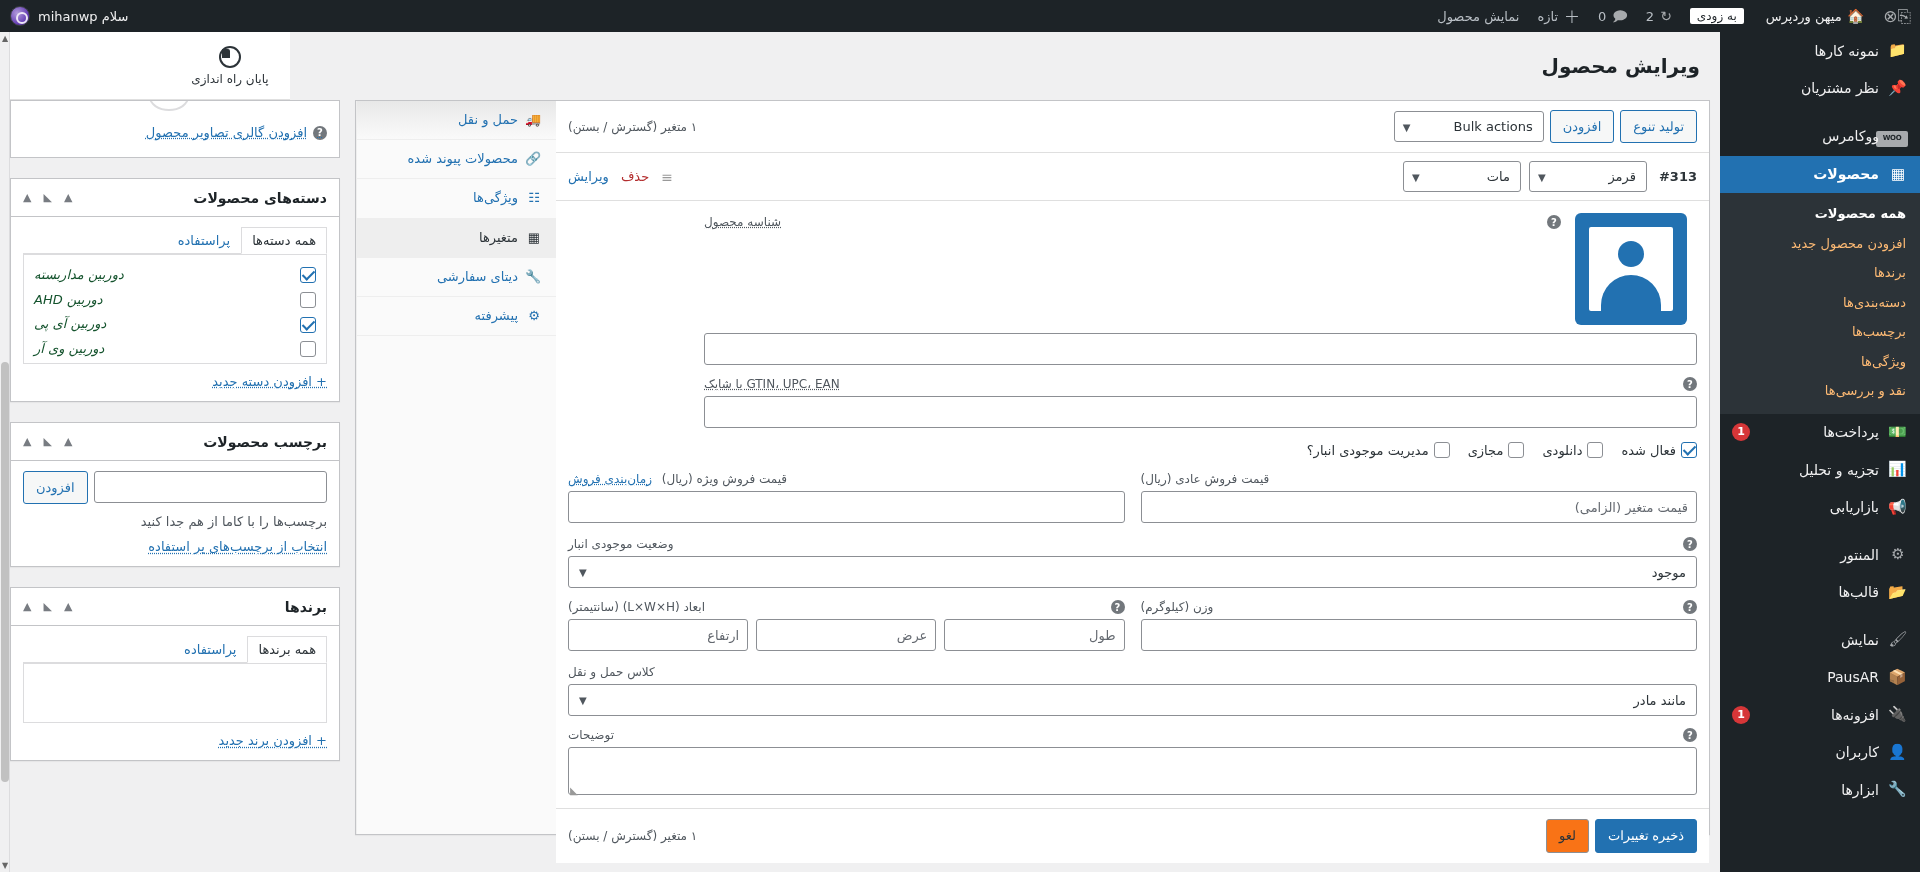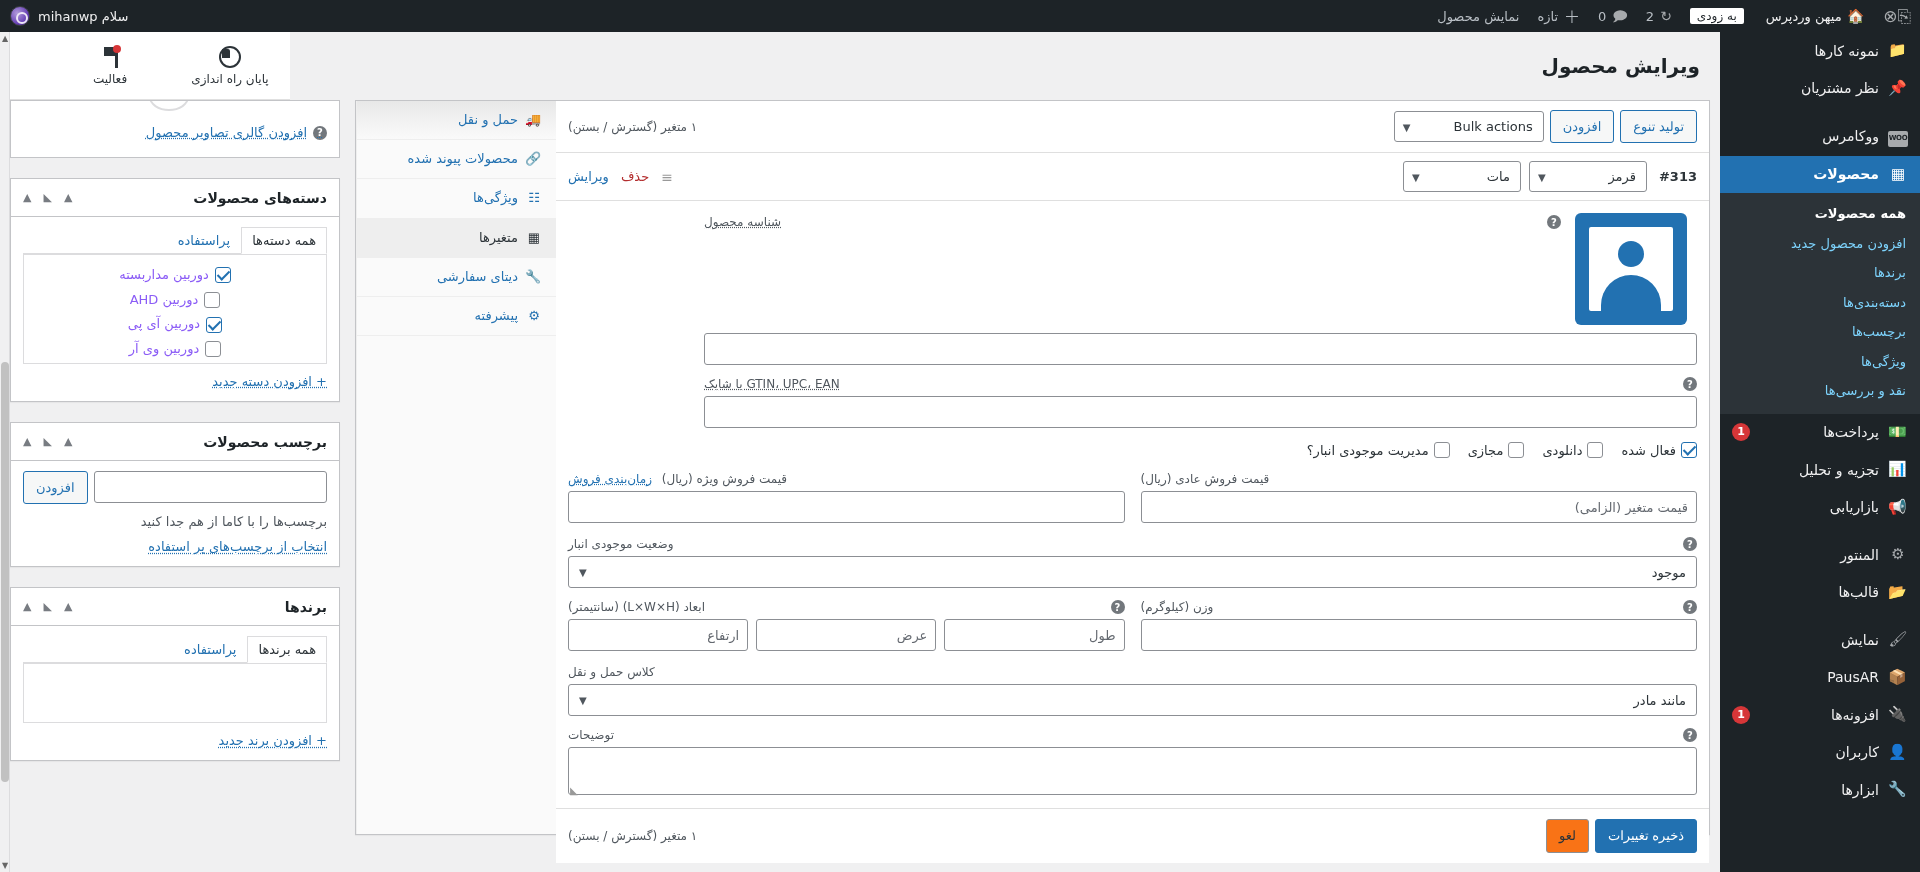--- a/index.html
+++ b/index.html
@@ -65,33 +65,33 @@
   .menu-top.current .mi { color: #fff; }
   .menu-top.current::before {
     content: ""; position: absolute; left: -8px; top: 50%;
     transform: translateY(-50%);
     border-top: 8px solid transparent; border-bottom: 8px solid transparent;
     border-right: 8px solid #f0f0f1;
   }
   .menu-sep { height: 10px; }
   .submenu { background: #2c3338; padding: 6px 0 8px 0; }
   .submenu-item {
-    padding: 5px 14px 5px 12px; font-size: 13px; color: #7dd3fc; line-height: 1.5;
+    padding: 5px 14px 5px 12px; font-size: 13px; color: #fdba74; line-height: 1.5;
   }
   .submenu-item.current { color: #fff; font-weight: 700; }
   .awaiting {
     display: inline-flex; align-items: center; justify-content: center;
     min-width: 18px; height: 18px; padding: 0 5px;
     background: #d63638; color: #fff; border-radius: 10px;
     font-size: 11px; font-weight: 600; margin-right: 6px;
   }
   .menu-top .label { flex: 1; }
   .woo-badge {
     display:inline-flex;align-items:center;justify-content:center;
-    width:20px;height:16px;background:#a7aaad;color:#1d2327;
+    width:32px;height:16px;background:#a7aaad;color:#1d2327;
     font-size:7px;font-weight:700;border-radius:2px;letter-spacing:-0.3px;
   }
 
   
   .menu-scrollbar {
     position: absolute; top: 32px; left: 0; width: 10px; height: 840px;
     background: #f0f0f1; border-right: 1px solid #dcdcde; z-index: 55;
   }
   .menu-scrollbar .thumb {
     position: absolute; left: 1px; top: 330px; width: 8px; height: 420px;
@@ -326,22 +326,23 @@
   .tax-tab.active {
     background: #fff; border-color: #dcdcde; color: #2c3338;
     border-bottom: 1px solid #fff;
   }
   .tax-list {
     border: 1px solid #dcdcde; background: #fff; height: 110px;
     padding: 8px 10px; overflow: hidden;
   }
   .tax-li {
     display: flex; align-items: center; gap: 6px;
-    font-size: 13px; color: #8b5cf6; line-height: 1.9;
-    justify-content: center;
+    font-size: 13px; color: #14532d; line-height: 1.9;
+    justify-content: space-between;
+    font-style: italic;
   }
   .add-link {
     display: block; margin-top: 10px; color: #2271b1;
     font-size: 13px; text-decoration: underline; text-decoration-style: dotted;
   }
   .tag-input-row { display: flex; gap: 6px; align-items: stretch; }
   .tag-input-row input.txt { flex: 1; height: 32px; }
   .tag-hint { font-size: 13px; color: #50575e; margin-top: 10px; }
 
   .gallery-box-top {
@@ -500,28 +501,20 @@
 
 <div id="wpbody">
 
   <div id="page-head">
     <div id="page-title">ویرایش محصول</div>
 
     <div class="setup-toolbar">
       <div class="setup-btn">
         <span class="ring"></span>
         <span>پایان راه اندازی</span>
-      </div>
-      <div class="setup-btn">
-        <span class="flagicon">
-          <span class="pole"></span>
-            <span class="fl"></span>
-            <span class="dot"></span>
-        </span>
-        <span>فعالیت</span>
       </div>
     </div>
   </div>
 
   <div id="post-body">
 
     <div id="postbox-container-2">
       <div id="woocommerce-product-data">
 
         <div class="product-data-tabs">

